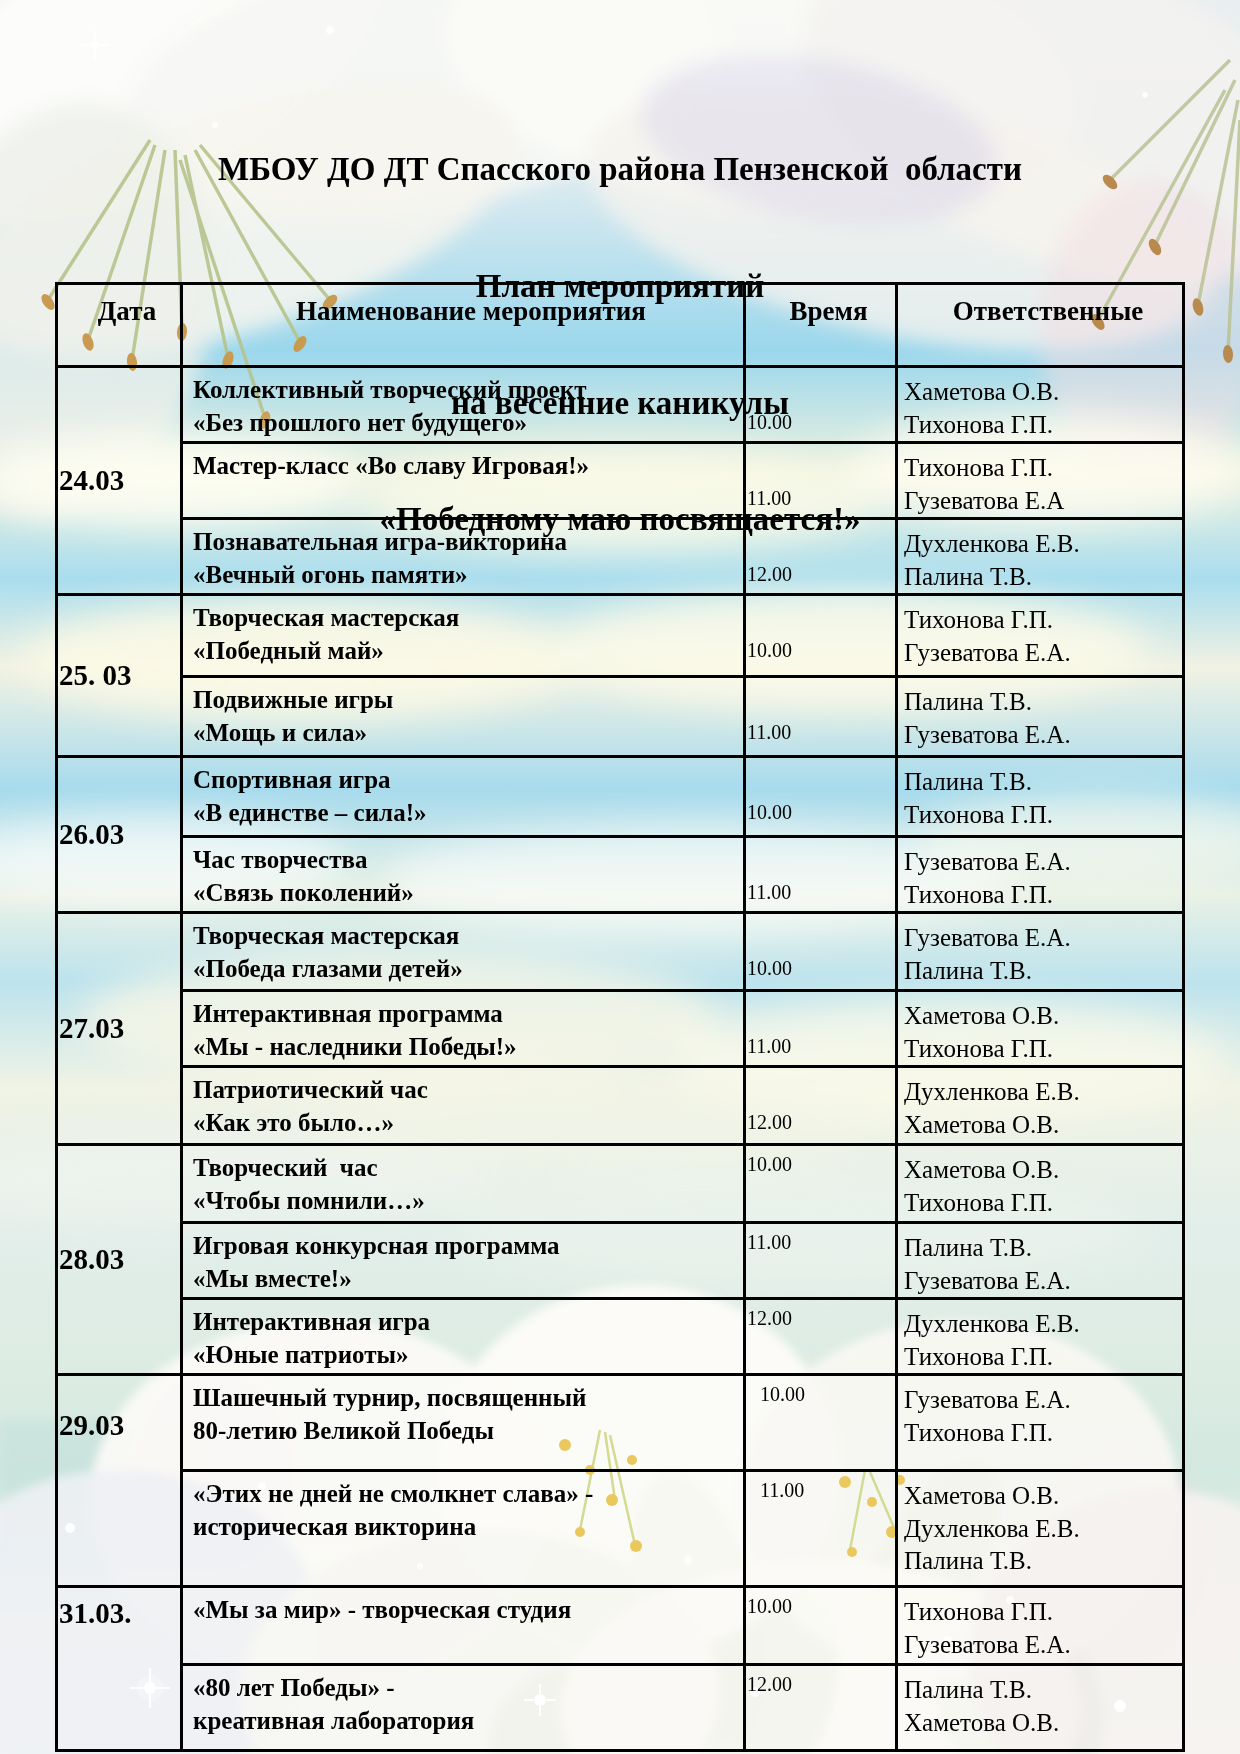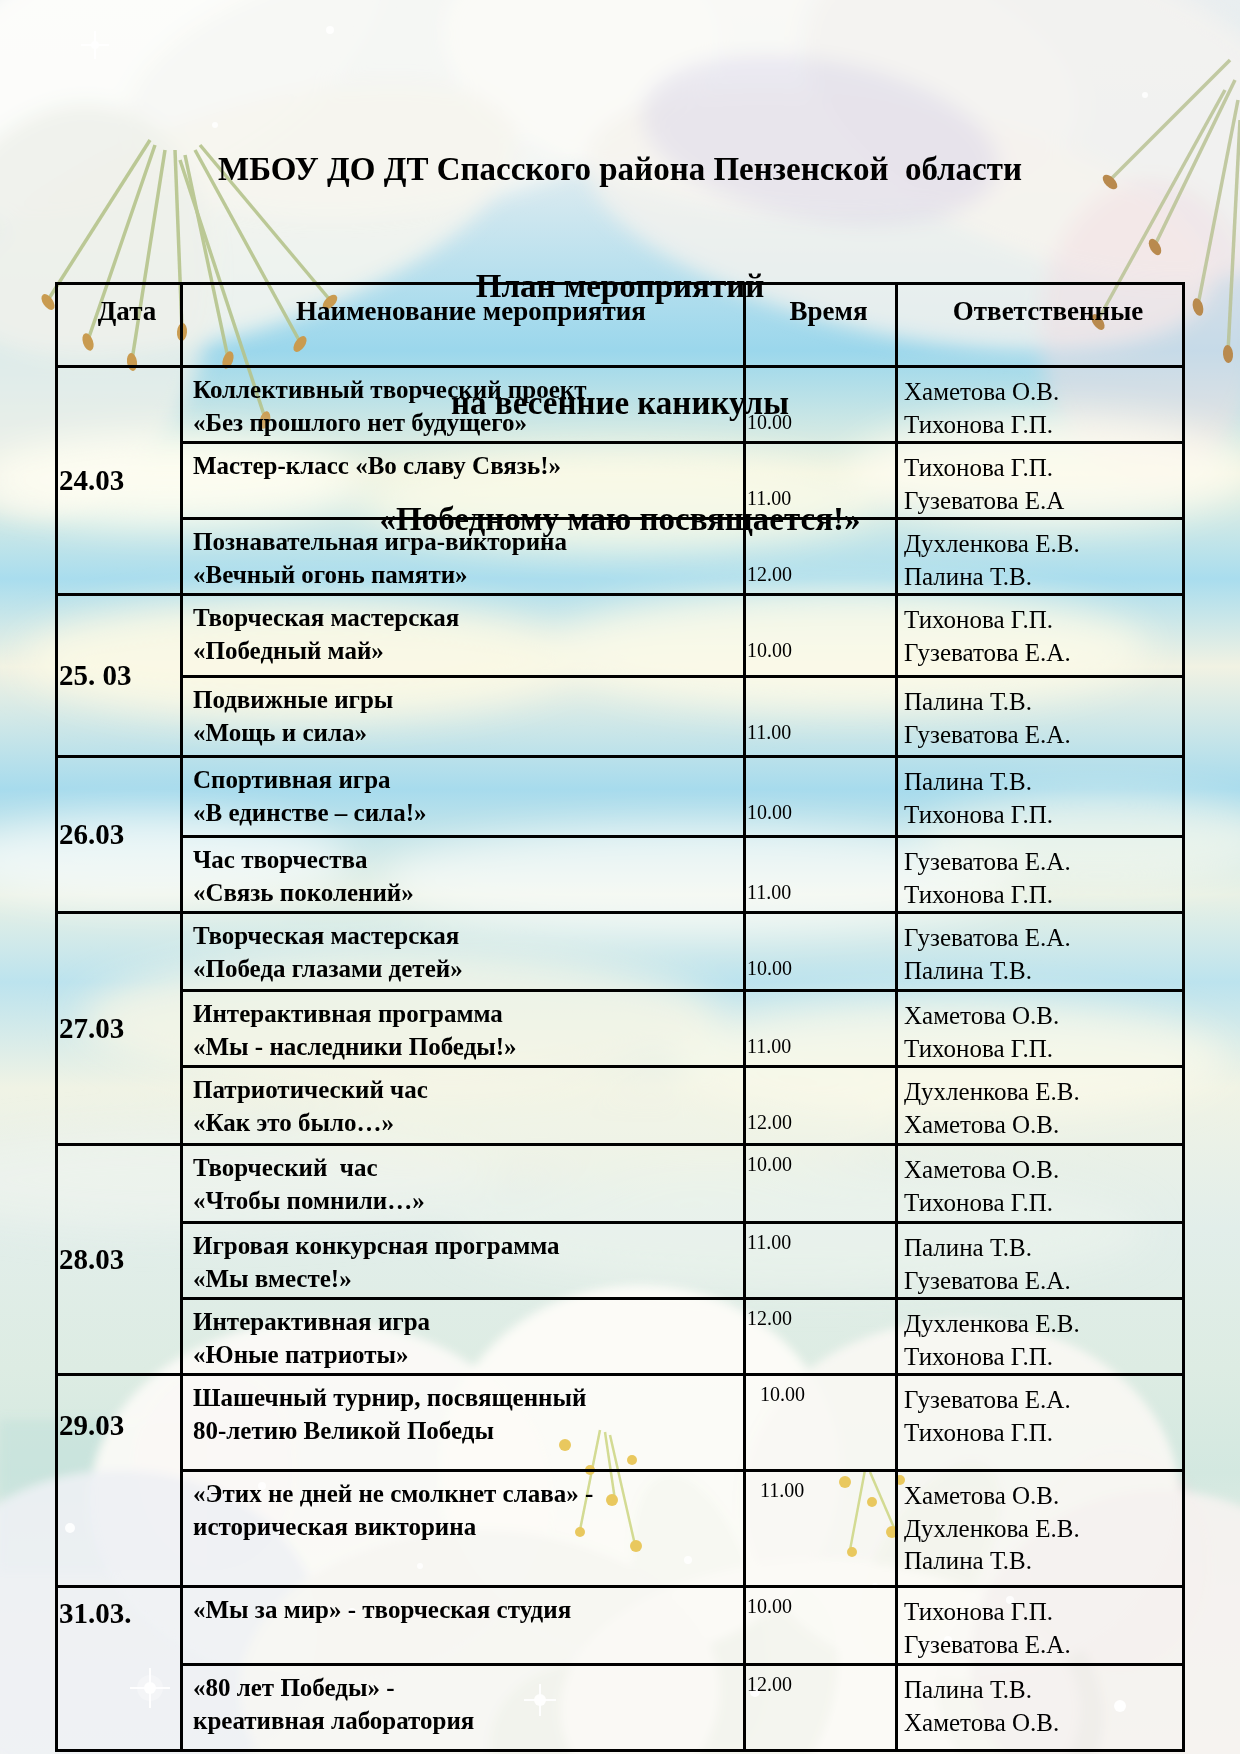--- a/index.html
+++ b/index.html
@@ -241,21 +241,21 @@
 
     <tr style="height:76px">
       <td class="date" rowspan="3">24.03</td>
       <td class="event">Коллективный творческий проект
 «Без прошлого нет будущего»</td>
       <td class="time pad">10.00</td>
       <td class="resp">Хаметова О.В.
 Тихонова Г.П.</td>
     </tr>
     <tr style="height:75px">
-      <td class="event">Мастер-класс «Во славу Связь!»</td>
+      <td class="event">Мастер-класс «Во славу Игровая!»</td>
       <td class="time pad">11.00</td>
       <td class="resp">Тихонова Г.П.
 Гузеватова Е.А</td>
     </tr>
     <tr style="height:76px">
       <td class="event">Познавательная игра-викторина
 «Вечный огонь памяти»</td>
       <td class="time pad">12.00</td>
       <td class="resp">Духленкова Е.В.
 Палина Т.В.</td>

